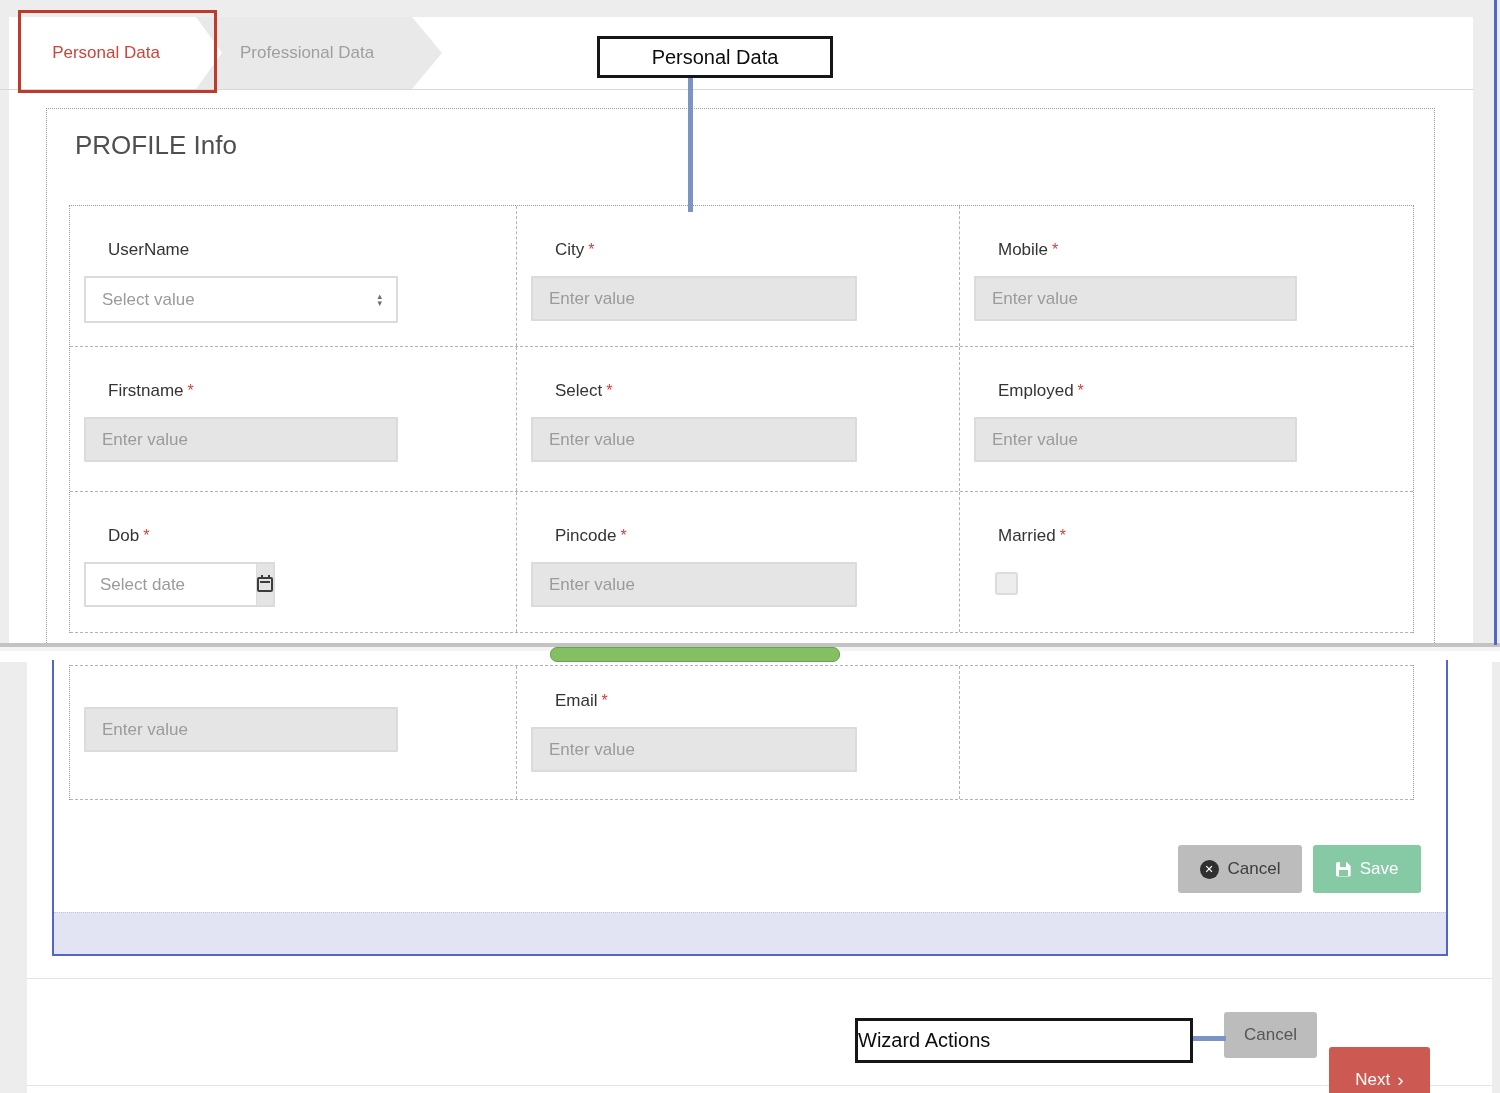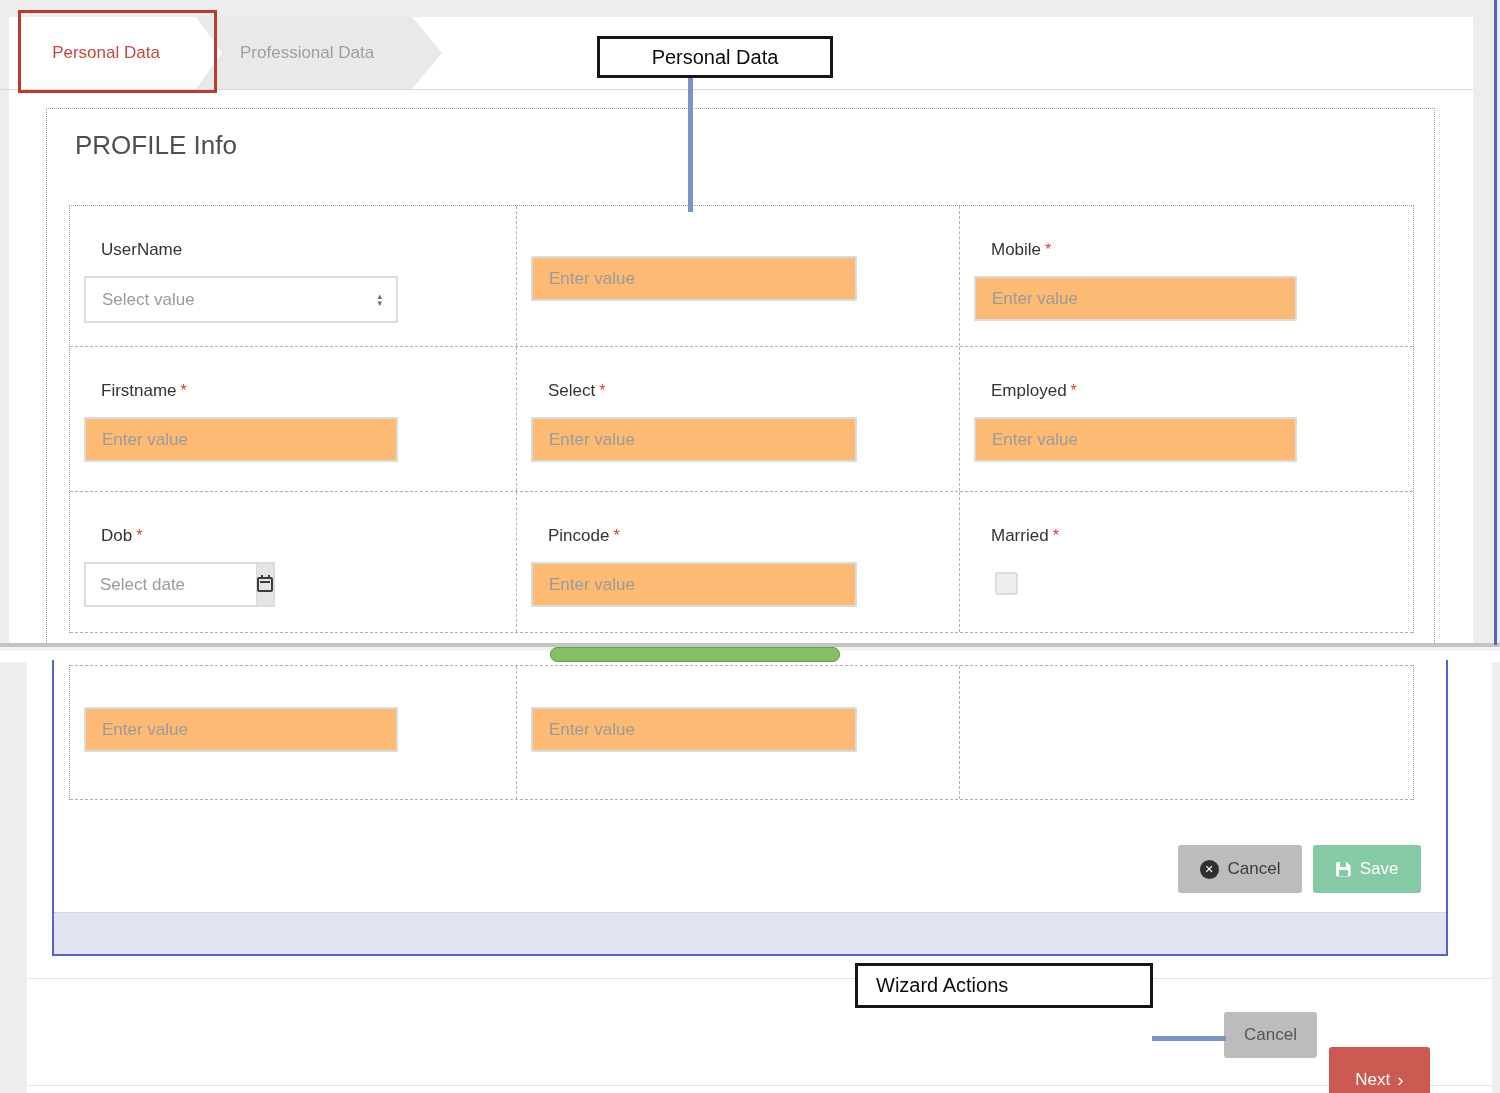--- a/index.html
+++ b/index.html
@@ -34,21 +34,21 @@
     left:18px; top:10px; width:199px; height:83px;
     border:3px solid #c03a2b; z-index:3;
   }
 
   
   .callout {
     background:#fff; border:3px solid #161616; color:#0d0d0d;
     font-size:20px; display:flex; align-items:center; z-index:20;
   }
   .callout-personal { left:597px; top:36px; width:236px; height:42px; justify-content:center; }
-  .callout-wizard  { left:855px; top:963px; width:298px; height:45px; padding-left:18px; }
+  .callout-wizard  { left:855px; top:1018px; width:338px; height:45px; }
   .blue-vline { left:688px; top:78px; width:5px; height:134px; background:#7b94c4; z-index:19; }
   .blue-hline { left:1152px; top:1036px; width:74px; height:5px; background:#7b94c4; z-index:19; }
 
   
   .widget-outline-top {
     left:46px; top:108px; width:1389px; height:539px;
     border:1px dotted #9a9a9a; border-bottom:none;
   }
   .profile-title { left:75px; top:130px; font-size:26px; color:#4f4f4f; }
 
@@ -56,25 +56,25 @@
   .grid-top { top:205px; border:1px dotted #9a9a9a; border-bottom:none; }
   .grid-bottom { top:665px; border-left:1px dotted #9a9a9a; border-right:1px dotted #9a9a9a; }
   .frow { display:flex; border-bottom:1px dashed #b3b3b3; }
   .frow-1 { height:141px; } .frow-2 { height:145px; } .frow-3 { height:141px; }
   .frow-4 { height:135px; border-top:1px dashed #b3b3b3; }
   .fcell { padding:34px 0 0 14px; }
   .fcell.c1 { width:446px; } .fcell.c2 { width:443px; } .fcell.c3 { flex:1; }
   .fcell + .fcell { border-left:1px dashed #b3b3b3; }
   .frow-4 .fcell { padding-top:25px; }
 
-  .flabel { margin-left:17px; font-size:17px; color:#343434; }
+  .flabel { margin-left:24px; font-size:17px; color:#343434; }
   .req { color:#d43f3a; margin-left:4px; font-size:16px; }
 
   .tinput {
-    margin-top:16px; height:45px; border:2px solid #dbdbdb; background:#fdba74;
+    margin-top:16px; height:45px; border:2px solid #dbdbdb; background:#e5e5e5;
     font-size:17px; color:#333; padding:0 16px; width:326px; border-radius:1px;
     font-family:"Liberation Sans","DejaVu Sans",sans-serif; display:block;
   }
   .tinput::placeholder { color:#9b9b9b; opacity:1; }
   .fcell.c1 .tinput { width:314px; }
   .fcell.c3 .tinput { width:323px; }
 
   .selectbox {
     margin-top:16px; width:314px; height:47px; border:2px solid #dbdbdb;
     border-radius:1px; background:#fff; display:flex; align-items:center;
@@ -171,20 +171,21 @@
         <div class="flabel"><span>UserName</span></div>
         <div class="selectbox">
           <span class="ph">Select value</span>
           <span class="updown">
             <span>▴</span>
               <span>▾</span>
           </span>
         </div>
       </div>
       <div class="fcell c2">
+        <div class="flabel"><span>City</span><span class="req">*</span></div>
         <input class="tinput" placeholder="Enter value" style="">
       </div>
       <div class="fcell c3">
         <div class="flabel"><span>Mobile</span><span class="req">*</span></div>
         <input class="tinput" placeholder="Enter value" style="">
       </div>
     </div>
 
     <div class="frow frow-2">
       <div class="fcell c1">
@@ -230,20 +231,21 @@
   <div class="abs sel-right"></div>
   <div class="abs lavender"></div>
   <div class="abs sel-bottom"></div>
 
   <div class="abs grid grid-bottom">
     <div class="frow frow-4">
       <div class="fcell c1">
         <input class="tinput" placeholder="Enter value" style="">
       </div>
       <div class="fcell c2">
+        <div class="flabel"><span>Email</span><span class="req">*</span></div>
         <input class="tinput" placeholder="Enter value" style="">
       </div>
       <div class="fcell c3"></div>
     </div>
   </div>
 
   <div class="abs btn btn-cancel-form">
     <span class="cancel-circle">
         <span>✕</span>
       </span>

